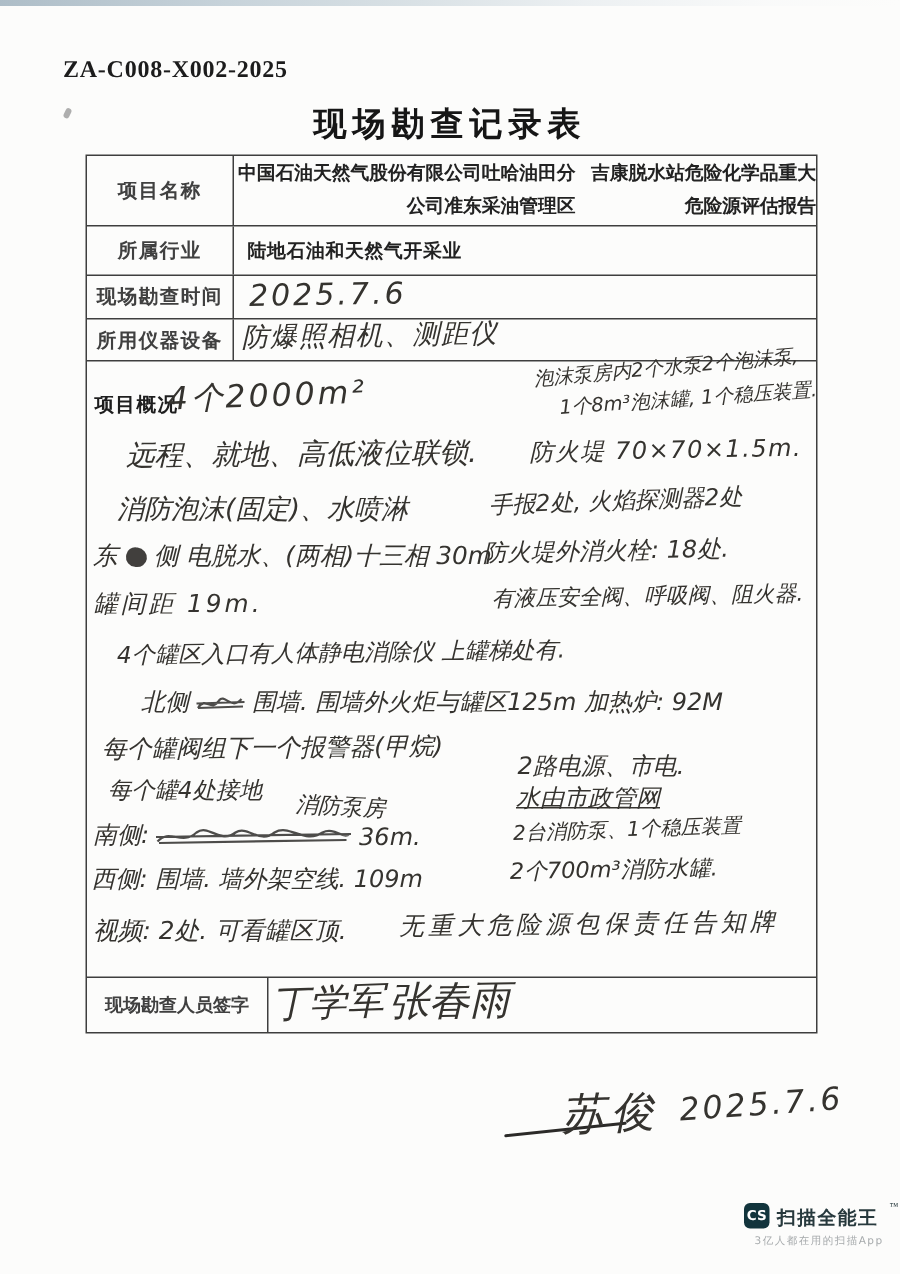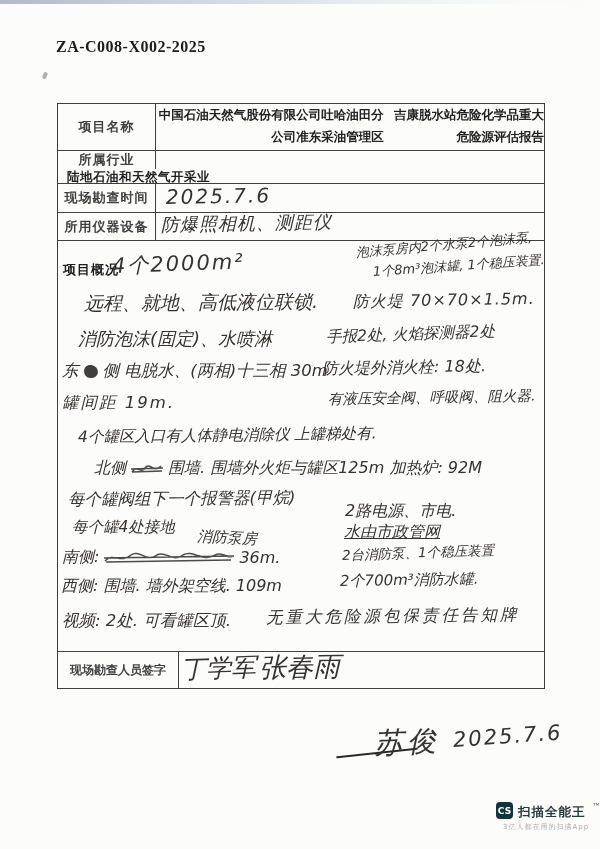--- a/index.html
+++ b/index.html
@@ -11,36 +11,36 @@
   }
   
   .scan-top-edge {
     position:absolute; top:0; left:0; width:100%; height:4px;
     background:linear-gradient(90deg,#93a8b6 0%,#b5c5cf 25%,#ccd7dd 45%,#e7ecef 65%,#f8f9f9 85%,#fcfcfb 100%);
     opacity:.75;
   }
   .scan-speck { position:absolute; left:43px; top:72px; width:4px; height:7px;
     background:#8d8d8d; border-radius:2px; transform:rotate(25deg); opacity:.7; }
 
-  .doc-code { position:absolute; left:56px; top:38px; font-size:16px; font-weight:bold;
+  .doc-code { position:absolute; left:42px; top:38px; font-size:16px; font-weight:bold;
     letter-spacing:.5px; color:#1c1c1c; }
   .title { position:absolute; left:0; top:68px; width:100%; text-align:center;
     font-size:22px; font-weight:bold; letter-spacing:4px; color:#161616; }
 
   
   .form-table { position:absolute; left:57px; top:103px; width:488px;
     border:1.4px solid #3e3e3e; }
   .trow { display:flex; border-bottom:1.3px solid #3e3e3e; }
   .trow:last-child { border-bottom:none; }
   .tlabel { width:98px; border-right:1.3px solid #3e3e3e; display:flex;
     align-items:center; justify-content:center; font-weight:bold; font-size:13px;
     color:#404040; letter-spacing:1px; text-align:center; }
   .tvalue { flex:1; position:relative; }
   .r1 { height:47px; }
-  .r2 { height:33px;flex-direction:column; }
+  .r2 { height:33px; }
   .r3 { height:29px; }
   .r4 { height:28px; }
   .r5 { height:411px; }
   .r6 { height:36px; }
   .r6 .tlabel { width:121px; font-size:12px; letter-spacing:0; }
   .pn-lines { display:flex; flex-direction:row; justify-content:center;
     align-items:center; height:100%; font-weight:bold; font-size:12.5px;
     color:#222; line-height:1.75;text-align:right; }
   .industry-val { display:flex; align-items:center; height:100%; padding-left:9px;
     font-weight:bold; font-size:12.5px; color:#222; letter-spacing:.5px; }
@@ -109,20 +109,21 @@
 </style>
 </head>
 <body>
 
 <div class="page">
 
   <div class="scan-top-edge"></div>
   <div class="scan-speck"></div>
 
   <div class="doc-code">ZA-C008-X002-2025</div>
+  <div class="title">现场勘查记录表</div>
 
   <div class="form-table">
 
     <div class="trow r1">
       <div class="tlabel">项目名称</div>
       <div class="tvalue">
         <div class="pn-lines">
           <span>中国石油天然气股份有限公司吐哈油田分公司准东采油管理区</span>
           <span>吉康脱水站危险化学品重大危险源评估报告</span>
         </div>

